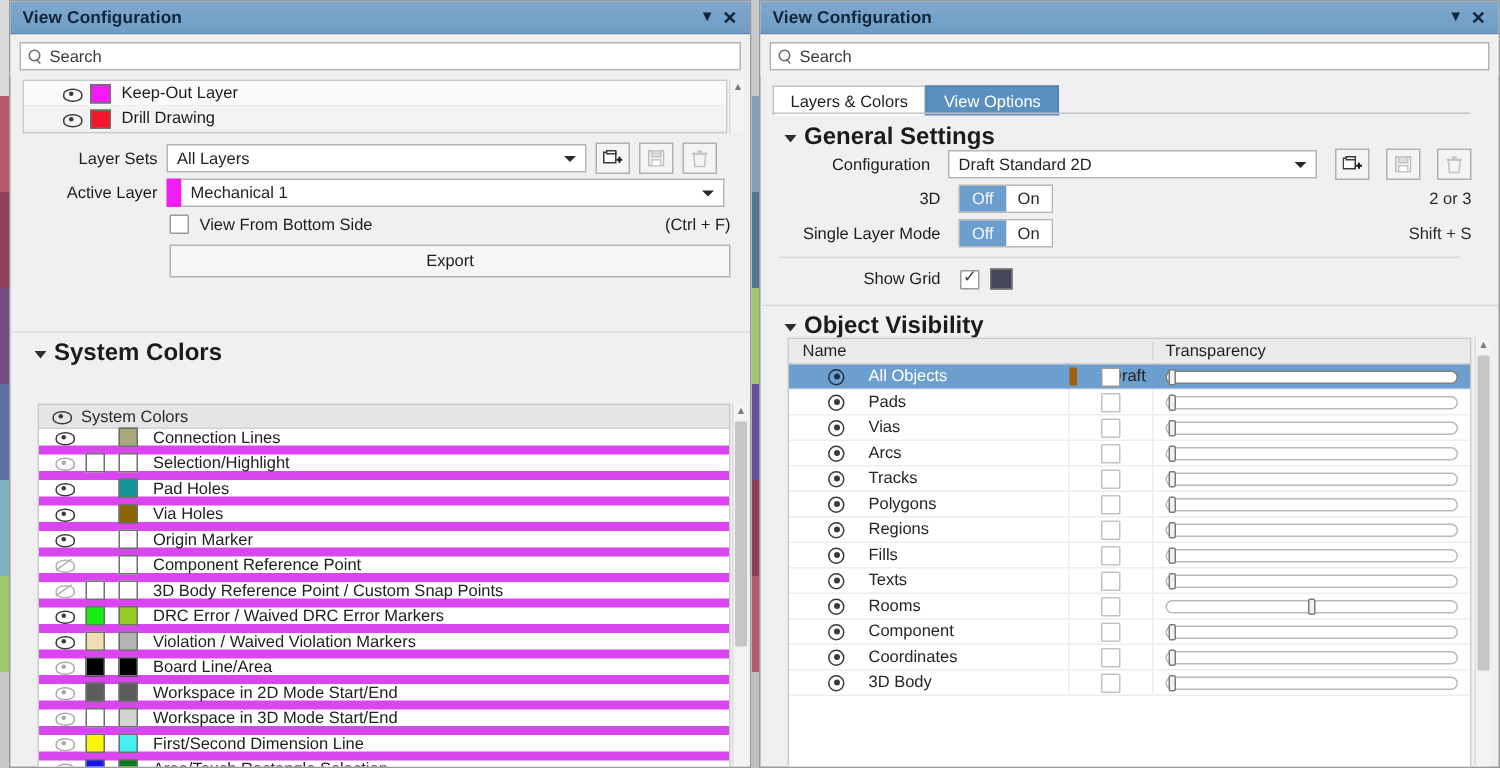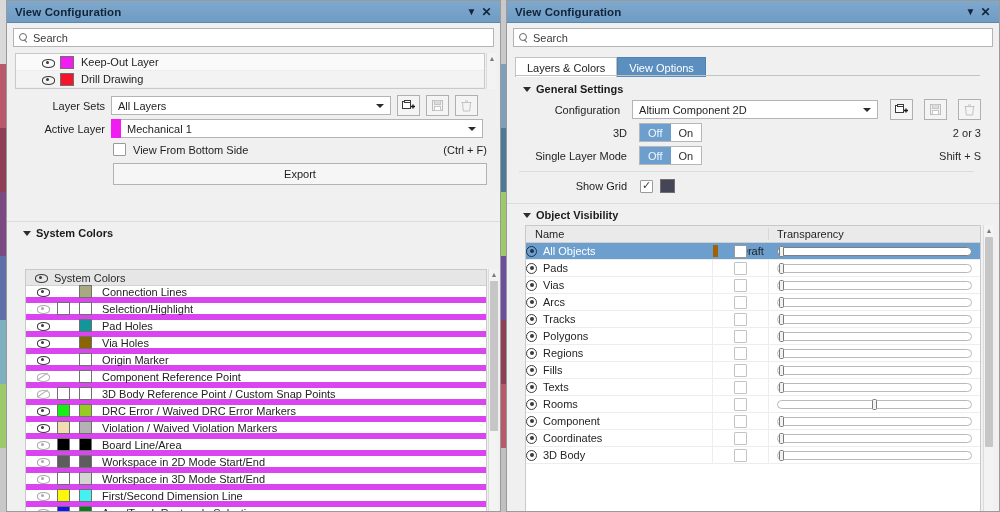--- a/index.html
+++ b/index.html
@@ -110,21 +110,21 @@
   }
 
   .btn {
     height: 22px; border: 1px solid #b3b3b3; background: #f6f6f6;
     display: flex; align-items: center; justify-content: center;
     font-size: 11px; color: #1d1d1d;
   }
 
   .section-head {
     display: flex; align-items: center; gap: 5px;
-    font-weight: bold; font-size: 11px; color: #1b1b1b; padding: 4px 0 4px 10px;
+    font-weight: bold; font-size: 16px; color: #1b1b1b; padding: 4px 0 4px 10px;
   }
   .tri {
     width: 0; height: 0; border-left: 4px solid transparent; border-right: 4px solid transparent;
     border-top: 5px solid #2d2d2d;
   }
 
   
   .layer-scroll {
     position: absolute; left: 8px; top: 2px; width: 470px; height: 36px;
     background: #fff; border: 1px solid #c9c9c9; overflow: hidden;
@@ -191,21 +191,21 @@
     height: 17px; background: #eaeaea; border-bottom: 1px solid #cfcfcf;
     display: flex; align-items: center; font-size: 11px; color: #1f1f1f;
   }
   .ov-head .h1 { flex: 0 0 186px; padding-left: 9px; }
   .ov-head .h2 { flex: 0 0 56px; padding-left: 22px; border-left: 6px solid #a16207; margin-top: 34px; }
   .ov-head .h3 { flex: 1; padding-left: 8px; border-left: 1px solid #d8d8d8; }
   .ov-row {
     height: 17px; display: flex; align-items: center;
     border-bottom: 1px solid #ededed; font-size: 11px; color: #242424;
   }
-  .ov-row .c1 { flex: 0 0 186px; padding-left: 0; display: flex; align-items: center; gap: 6px; }
+  .ov-row .c1 { flex: 0 0 186px; padding-left: 26px; display: flex; align-items: center; gap: 16px; }
   .ov-row .c2 { flex: 0 0 56px; display: flex; align-items: center; justify-content: center;
                 border-left: 1px solid #ededed; height: 100%; }
   .ov-row .c3 { flex: 1; display: flex; align-items: center; padding: 0 8px 0 8px;
                 border-left: 1px solid #ededed; height: 100%; }
   .ov-row.selected { background: #6d9fce; color: #fff; }
   .ov-row.selected .c2, .ov-row.selected .c3 { border-left-color: #6d9fce; }
 
   .slider { position: relative; width: 100%; height: 11px; }
   .slider .track {
     position: absolute; left: 0; right: 0; top: 1px; height: 9px;
@@ -548,21 +548,21 @@
       <div class="tabs-underline" style="position:absolute; left:0; top:24px; width:465px;"></div>
 
       <div class="section-head" style="position:absolute; left:6px; top:28px;">
         <span class="tri"></span>
         <span>General Settings</span>
       </div>
 
       <div class="formrow" style="position:absolute; left:12px; top:48px; width:462px;">
         <div class="formlabel" style="width:108px;">Configuration</div>
         <div class="dropdown" style="width:262px; margin-left:6px;">
-          <span class="dval">Altium Component 2D</span>
+          <span class="dval">Draft Standard 2D</span>
           <span class="caret"></span>
         </div>
         <div class="iconbtn" style="margin-left:6px;">
           <svg width="13" height="12" viewBox="0 0 13 12">
             <rect x="0.5" y="1.5" width="8" height="7" fill="#fff" stroke="#3a3a3a"></rect>
             <rect x="2.5" y="0.5" width="6" height="2" fill="#fff" stroke="#3a3a3a"></rect>
             <path d="M9 6.5h4M11 4.5v4" stroke="#1b1b1b" stroke-width="1.4"></path>
           </svg>
         </div>
         <div class="iconbtn" style="margin-left:5px;">

